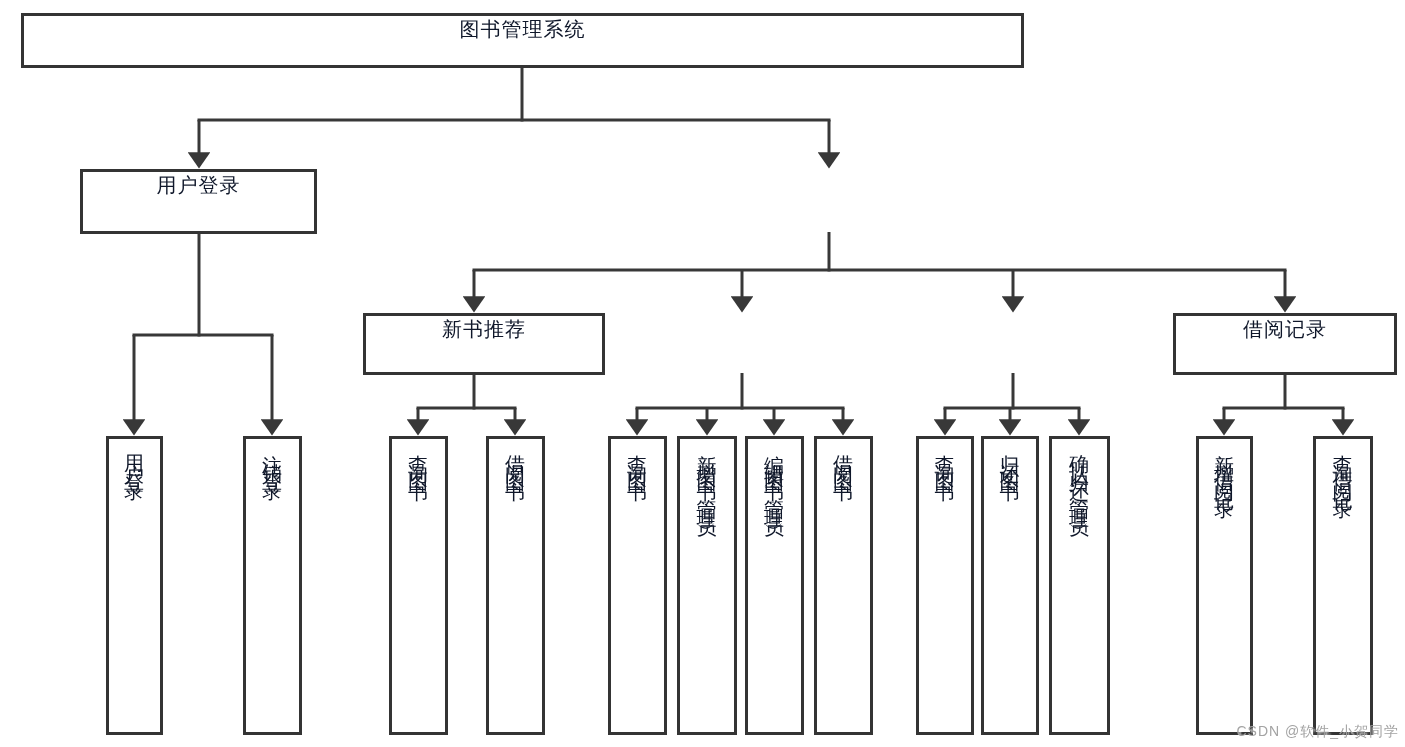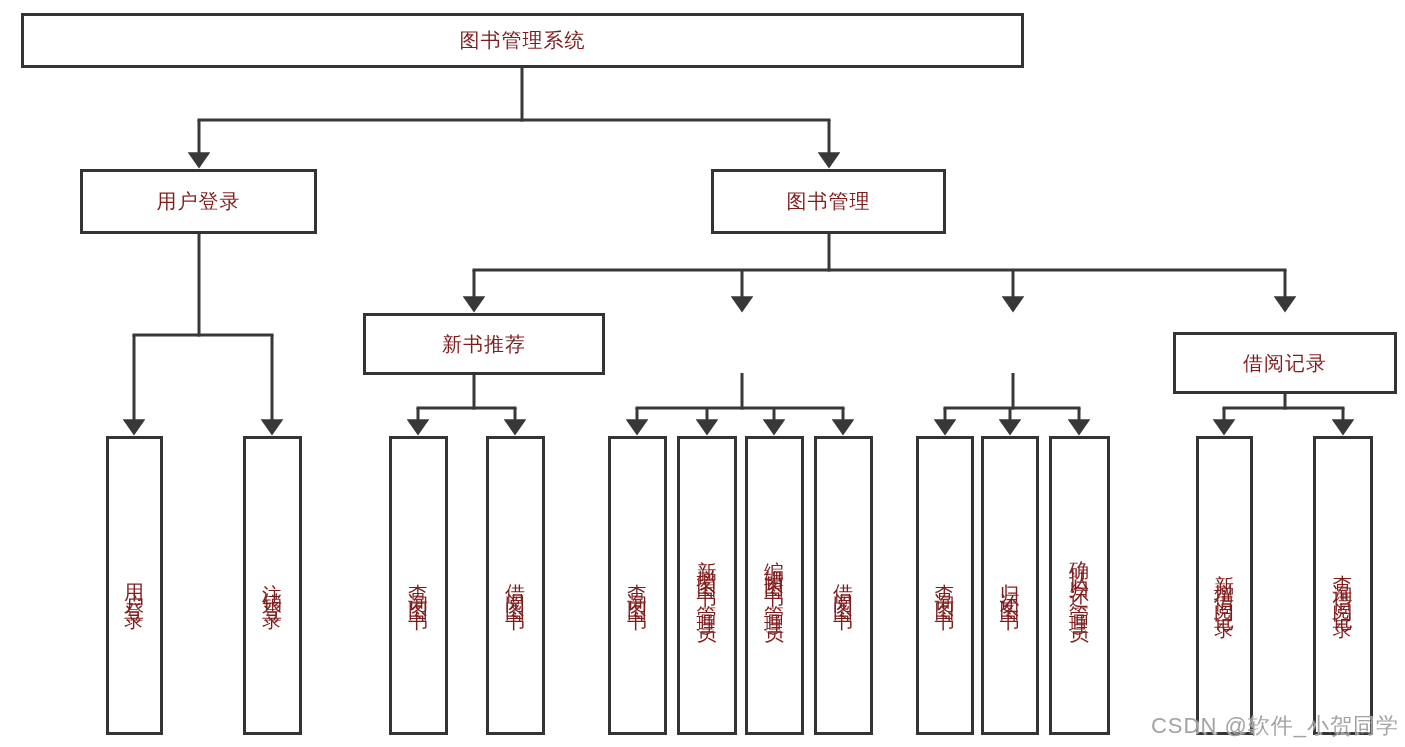--- a/index.html
+++ b/index.html
@@ -4,31 +4,31 @@
 <style>
   html,body{margin:0;padding:0;background:#fff;}
   .canvas{
     position:relative;width:1405px;height:747px;background:#fff;
     font-family:"Liberation Sans","DejaVu Sans",sans-serif;overflow:hidden;
   }
   .connectors{position:absolute;left:0;top:0;z-index:1;}
   .connectors line{stroke:#383838;stroke-width:3;}
   .box{
     position:absolute;box-sizing:border-box;background:#fff;
-    border:3px solid #343434;color:#7f1d1d;z-index:2;
-    display:flex;align-items:center;justify-content:center;text-align:center;
+    border:3px solid #343434;color:#0f172a;z-index:2;
+    display:flex;align-items:flex-start;justify-content:center;text-align:center;
   }
   .box .lbl{font-size:20px;letter-spacing:1px;white-space:nowrap;}
   .box.vert .lbl{
     writing-mode:vertical-lr;text-orientation:mixed;
     font-size:20px;letter-spacing:9px;line-height:1.3;white-space:normal;
   }
   .watermark{
     position:absolute;right:6px;bottom:6px;z-index:6;
-    font-size:22px;color:#a3a3a3;letter-spacing:1px;
+    font-size:14px;color:#a3a3a3;letter-spacing:1px;
     text-shadow:2px 2px 2px rgba(255,255,255,.95);
     pointer-events:none;white-space:nowrap;
   }
 </style>
 </head>
 <body>
 
 <div class="canvas">
 
   <svg class="connectors" width="1405" height="747" viewBox="0 0 1405 747">
@@ -78,28 +78,25 @@
     <line x1="1343" y1="408" x2="1343" y2="433" marker-end="url(#arr)"></line>
   </svg>
 
   <div class="box" style="left:21px;top:13px;width:1003px;height:55px;">
     <span class="lbl">图书管理系统</span>
   </div>
 
   <div class="box" style="left:80px;top:169px;width:237px;height:65px;">
     <span class="lbl">用户登录</span>
   </div>
-  <div class="box" style="left:711px;top:169px;width:235px;height:65px;">
-    <span class="lbl">图书管理</span>
-  </div>
 
   <div class="box" style="left:363px;top:313px;width:242px;height:62px;">
     <span class="lbl">新书推荐</span>
   </div>
-  <div class="box" style="left:1173px;top:332px;width:224px;height:62px;">
+  <div class="box" style="left:1173px;top:313px;width:224px;height:62px;">
     <span class="lbl">借阅记录</span>
   </div>
 
   <div class="box vert" style="left:106px;top:436px;width:57px;height:299px;">
     <span class="lbl">用户登录</span>
   </div>
   <div class="box vert" style="left:243px;top:436px;width:59px;height:299px;">
     <span class="lbl">注销登录</span>
   </div>
 

